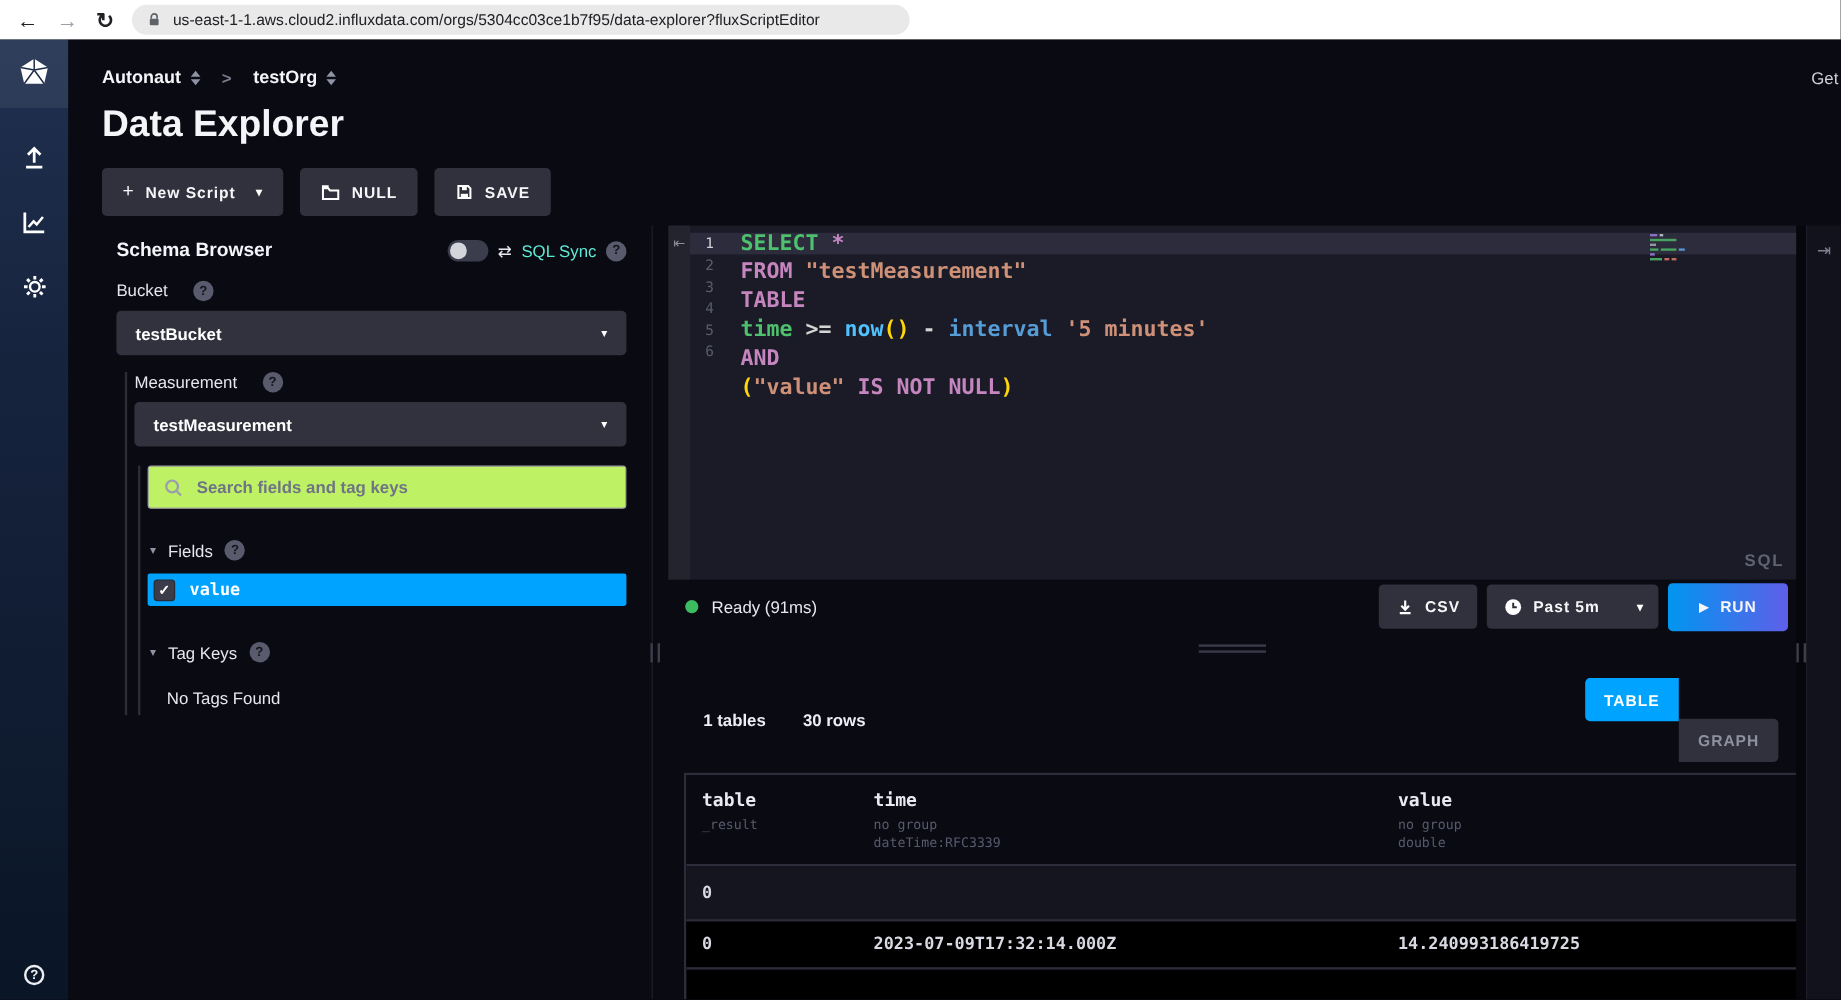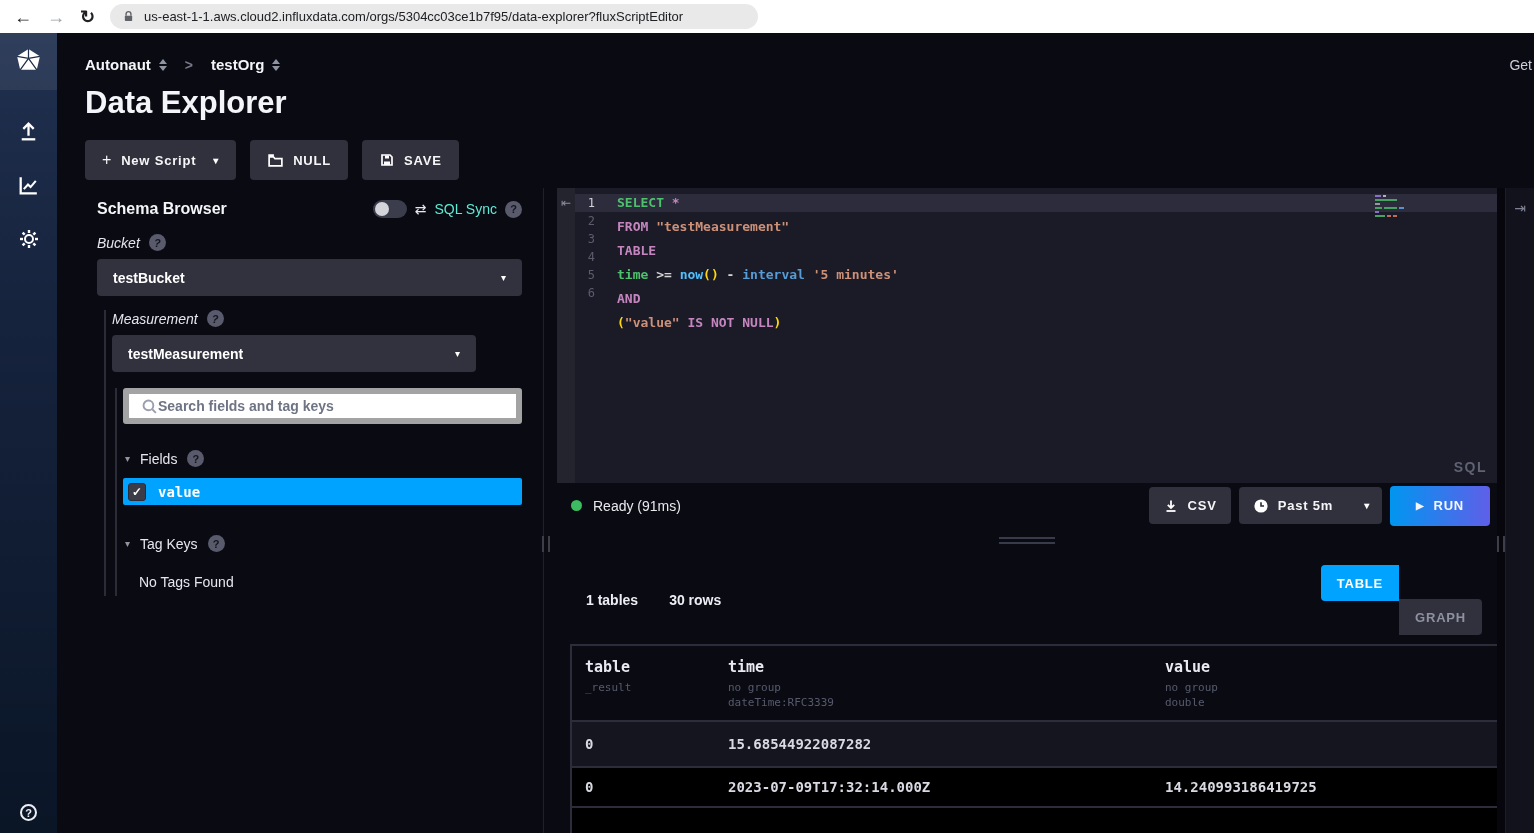--- a/index.html
+++ b/index.html
@@ -51,31 +51,31 @@
   .schema-panel{width:468px;flex:0 0 auto;padding:12px 0 0 28px;margin-left:12px;}
   .schema-head{display:flex;align-items:center;width:425px;}
   .schema-head h2{margin:0;font-size:16px;font-weight:bold;color:#f4f5f9;}
   .head-right{margin-left:auto;display:flex;align-items:center;gap:8px;}
   .toggle{width:34px;height:18px;border-radius:9px;background:#3b3d4d;position:relative;cursor:pointer;display:inline-block;}
   .knob{position:absolute;left:2px;top:2px;width:14px;height:14px;border-radius:50%;background:#d4d5da;}
   .sync-ic{color:#e8e9ef;font-size:14px;}
   .sync-label{color:#5eead4;font-size:14px;}
   .qmark{display:inline-flex;width:17px;height:17px;border-radius:50%;background:#595b6d;color:#14141c;
     font-size:11px;font-weight:bold;align-items:center;justify-content:center;cursor:pointer;flex:0 0 auto;}
-  .field-label{display:flex;align-items:center;gap:9px;margin-top:16px;color:#e6e7ee;font-size:14px;font-style:italic;}
+  .field-label{display:flex;gap:21px;margin-top:16px;color:#e6e7ee;font-size:14px;}
   .dropdown{margin-top:8px;height:37px;background:#31323e;border-radius:4px;display:flex;align-items:center;
     padding:0 16px;cursor:pointer;}
   .dropdown .dd-text{font-size:14px;font-weight:bold;color:#fff;}
   .dropdown .dd-caret{margin-left:auto;}
   .dd-bucket{width:425px;}
   .m-block{margin-top:14px;margin-left:7px;border-left:2px solid #2b2c38;padding-left:6px;}
-  .dd-measure{width:364px;gap:31px;}
+  .dd-measure{width:410px;gap:31px;}
   .f-block{margin-top:16px;margin-left:3px;border-left:2px solid #2b2c38;padding-left:6px;padding-bottom:6px;}
-  .search-box{height:36px;border:6px solid #a3a3a3;border-radius:3px;background:#ffffff;display:flex;
-    align-items:center;padding:0 12px;cursor:text;}
+  .search-box{height:36px;border:1px solid #a3a3a3;border-radius:3px;background:#bef264;display:flex;
+    align-items:center;gap:11px;padding:0 12px;cursor:text;}
   .schema-search{width:399px;}
   .ph{color:#6f7485;font-size:14px;font-weight:bold;}
   .tree-row{display:flex;align-items:center;gap:10px;margin-top:26px;padding-left:2px;color:#e6e7ee;font-size:14px;}
   .tree-caret{color:#8f93a4;font-size:10px;cursor:pointer;}
   .value-row{margin-top:11px;width:399px;height:27px;background:#00a3ff;border-radius:2px;display:flex;
     align-items:center;gap:12px;padding-left:5px;cursor:pointer;}
   .cbx{display:inline-flex;width:18px;height:18px;background:#3b3c48;border:1px solid #2a2b35;border-radius:3px;
     color:#fff;font-size:12px;font-weight:bold;align-items:center;justify-content:center;}
   .value-label{font-family:"DejaVu Sans Mono","Liberation Mono",monospace;font-size:14px;font-weight:bold;color:#fff;}
   .no-tags{margin-top:22px;margin-left:16px;color:#e6e7ee;font-size:14px;}
@@ -96,21 +96,21 @@
   .editor-row{height:295px;flex:0 0 auto;background:#1b1b27;display:flex;position:relative;}
   .hl-line{position:absolute;left:18px;right:0;top:6px;height:18px;background:#2c2c3c;}
   .collapse-strip{width:18px;flex:0 0 auto;background:#24242f;color:#8b8d9b;font-size:12px;
     text-align:center;padding-top:8px;cursor:pointer;position:relative;z-index:1;}
   .gutter{width:28px;flex:0 0 auto;padding-top:6px;position:relative;z-index:1;}
   .gutter .ln{height:18px;line-height:18px;text-align:right;padding-right:8px;color:#5a5d6e;
     font-family:"DejaVu Sans Mono","Liberation Mono",monospace;font-size:12px;}
   .gutter .ln.act{color:#d0d1d9;}
   .code{flex:1;padding:6px 0 0 14px;position:relative;z-index:1;min-width:0;}
   .code .cl{height:24px;line-height:18px;white-space:pre;
-    font-family:"DejaVu Sans Mono","Liberation Mono",monospace;font-size:13px;font-weight:bold;}
+    font-family:"DejaVu Sans Mono","Liberation Mono",monospace;font-size:18px;font-weight:bold;}
   .tk-green{color:#4ec16e;} .tk-kw{color:#c586c0;} .tk-str{color:#ce9178;}
   .tk-fn{color:#4fc1ff;} .tk-fn2{color:#569cd6;} .tk-op{color:#d4d4d4;} .tk-paren{color:#ffd70a;}
   .minimap{position:absolute;right:88px;top:7px;width:34px;z-index:1;}
   .mm{display:flex;gap:2px;margin-bottom:2px;}
   .mm i{height:2px;display:block;}
   .sql-badge{position:absolute;right:10px;bottom:8px;color:#5f6273;font-size:14px;font-weight:bold;
     letter-spacing:1.5px;z-index:1;}
 
   
   .status-row{height:45px;flex:0 0 auto;display:flex;align-items:center;padding:0 7px 0 14px;background:#0a0a12;}
@@ -414,21 +414,20 @@
                 </div>
                 <div class="thc">
                   <div class="thn">value</div>
                   <div class="ths">no group</div>
                   <div class="ths">double</div>
                 </div>
               </div>
             <div class="tbody">
                 <div class="trow odd">
                   <div class="tcell">0</div>
-                  <div class="tcell">15.68544922087282</div>
                 </div>
                 <div class="trow even">
                   <div class="tcell">0</div>
                   <div class="tcell">2023-07-09T17:32:14.000Z</div>
                   <div class="tcell">14.240993186419725</div>
                 </div>
               </div>
           </div>
         </div>
       </div>

